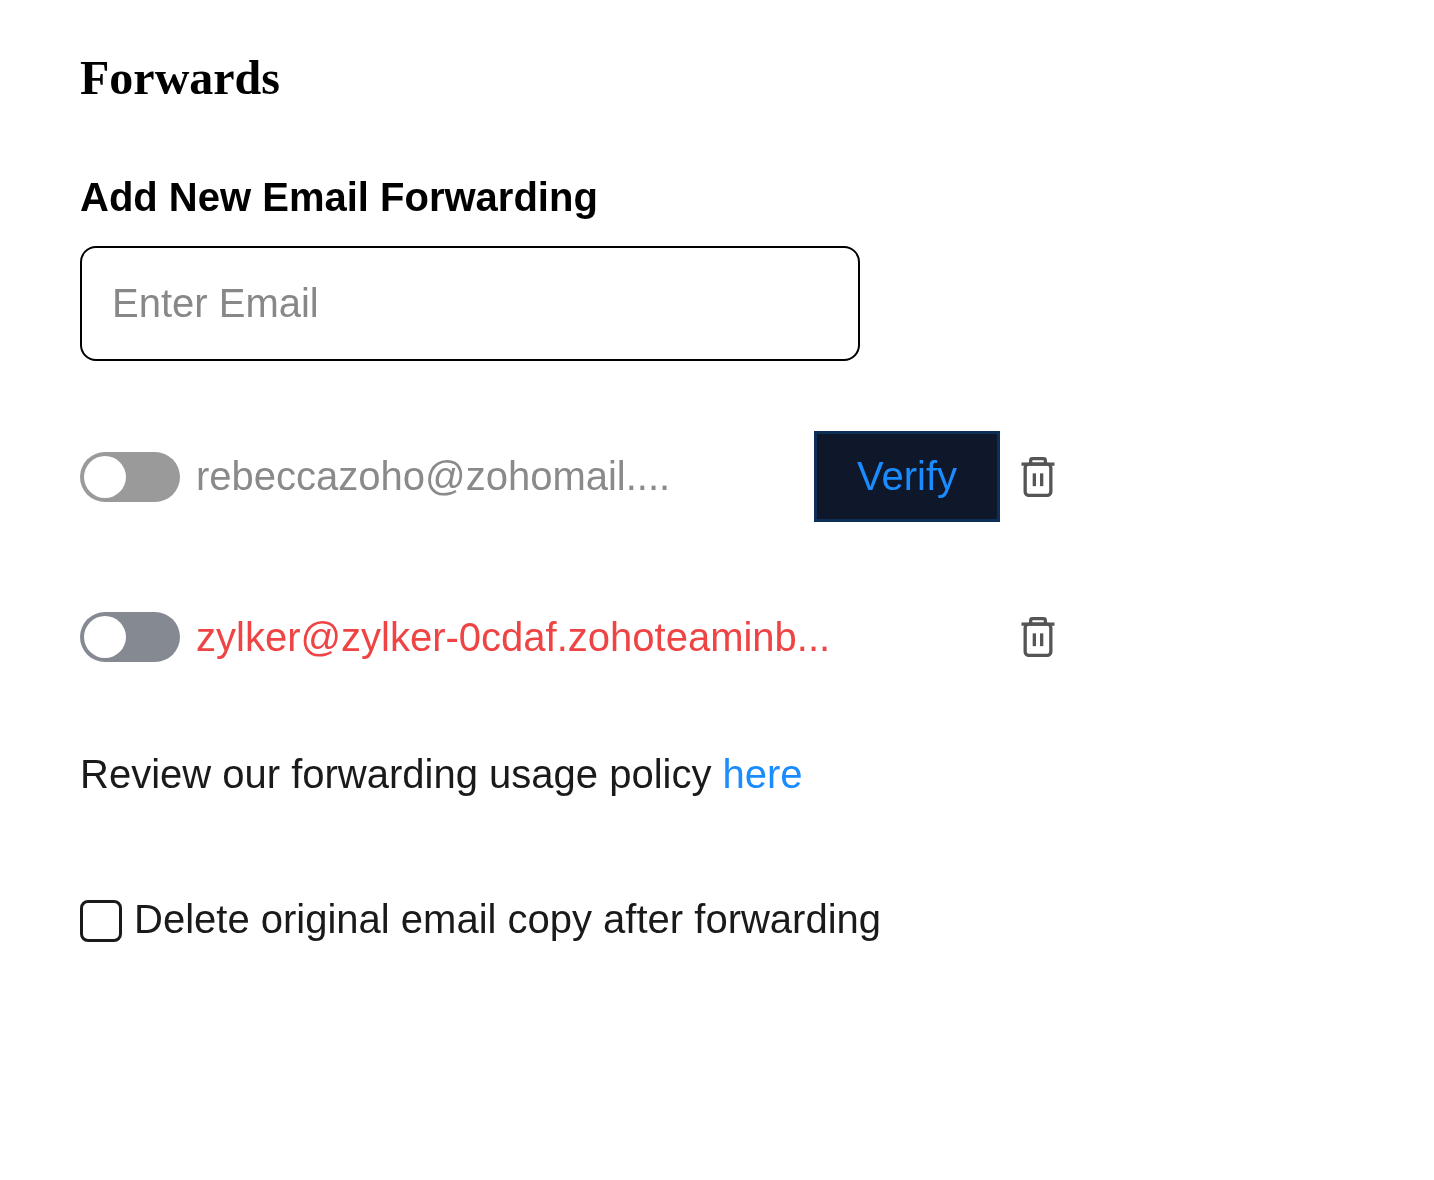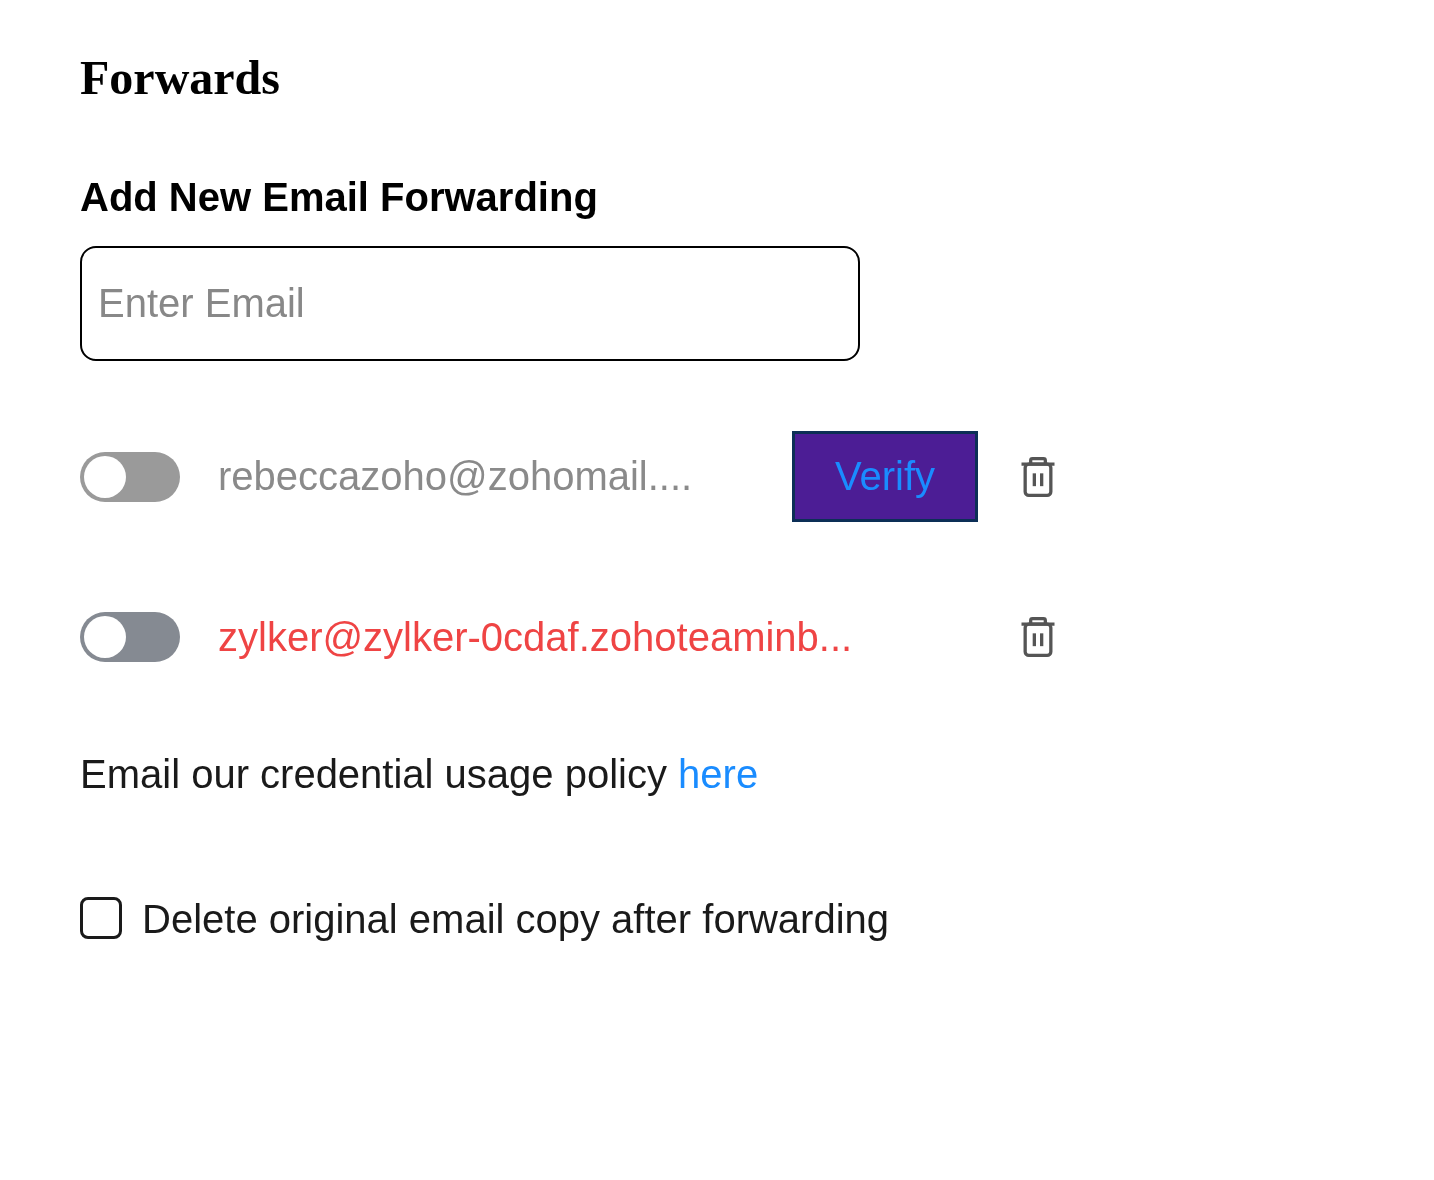--- a/index.html
+++ b/index.html
@@ -23,32 +23,32 @@
       font-size: 40px;
       font-weight: 600;
       margin-bottom: 26px;
     }
     .email-input {
       width: 780px;
       height: 115px;
       border: 2px solid #000000;
       border-radius: 16px;
       font-size: 40px;
-      padding: 0 16px;
+      padding: 0 30px;
       outline: none;
       color: #333;
       margin-bottom: 70px;
     }
     .email-input::placeholder {
       color: #888888;
     }
     .forward-row {
       display: flex;
       align-items: center;
-      gap: 38px;
+      gap: 16px;
       margin-bottom: 90px;
       width: 980px;
     }
     .toggle {
       position: relative;
       width: 100px;
       height: 50px;
       background: #9a9a9a;
       border-radius: 25px;
       cursor: pointer;
@@ -74,21 +74,21 @@
       text-overflow: ellipsis;
     }
     .email-text-grey {
       color: #8a8a8a;
     }
     .email-text-dark {
       color: #ef4444;
     }
     .verify-button {
       border: 3px solid #0c2f56;
-      background: #4c1d95;
+      background: #0f172a;
       color: #1a8cff;
       font-size: 40px;
       font-weight: 400;
       padding: 20px 40px;
       cursor: pointer;
       flex-shrink: 0;
     }
     .trash-icon {
       width: 44px;
       height: 48px;
@@ -100,22 +100,22 @@
       color: #1a1a1a;
       margin-bottom: 100px;
     }
     .policy-link {
       color: #1a8cff;
       text-decoration: none;
       cursor: pointer;
     }
     .checkbox-row {
       display: flex;
-      align-items: flex-start;
-      gap: 20px;
+      align-items: flex-end;
+      gap: 12px;
     }
     .checkbox {
       width: 42px;
       height: 42px;
       border: 3px solid #1a1a1a;
       border-radius: 8px;
       cursor: pointer;
       flex-shrink: 0;
     }
     .checkbox-label {
@@ -157,21 +157,21 @@
   <svg class="trash-icon" viewBox="0 0 24 26" fill="none" stroke="#555" stroke-width="1.8">
     <path d="M3 6h18"></path>
     <path d="M8 6V4a1 1 0 0 1 1-1h6a1 1 0 0 1 1 1v2"></path>
     <rect x="5" y="6" width="14" height="17" rx="2"></rect>
     <line x1="10" y1="11" x2="10" y2="18"></line>
     <line x1="14" y1="11" x2="14" y2="18"></line>
   </svg>
 </div>
 
 <p class="policy-text">
-  <span>Email our credential usage policy </span><a class="policy-link">here</a>
+  <span>Review our forwarding usage policy </span><a class="policy-link">here</a>
 </p>
 
 <div class="checkbox-row">
   <div class="checkbox"></div>
   <span class="checkbox-label">Delete original email copy after forwarding</span>
 </div>
 
 
 
 

